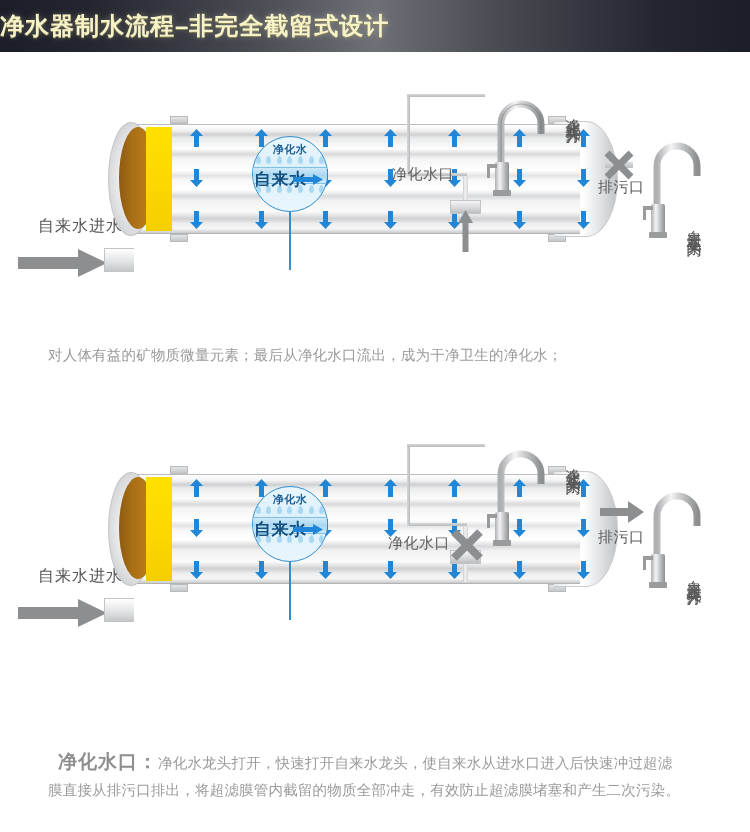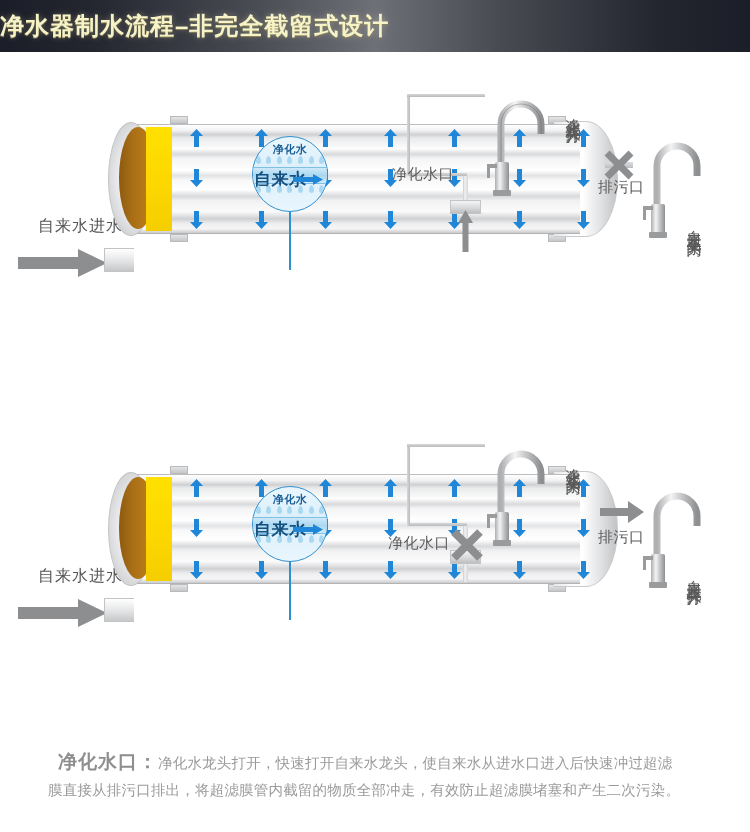--- a/index.html
+++ b/index.html
@@ -393,20 +393,21 @@
       <rect x="8" y="84" width="14" height="30" rx="2" fill="url(#chr2)"></rect>
       <rect x="0" y="86" width="10" height="4" fill="#9a9b9d"></rect>
       <rect x="0" y="86" width="3" height="14" fill="#9a9b9d"></rect>
       <rect x="6" y="112" width="18" height="6" rx="1" fill="#9a9b9d"></rect>
     </svg>
   </div>
   <div class="vlabel" style="left:687px; top:160px;">自来水龙头关闭</div>
 </div>
 
 <div class="para p1">
+  <div class="para-line">对人体有益的矿物质微量元素；最后从净化水口流出，成为干净卫生的净化水；</div>
 </div>
 
 <div class="diagram d2">
 
   <div class="inlet-label">自来水进水口</div>
   <div class="inlet-arrow">
     <svg width="90" height="30" viewBox="0 0 90 30">
       <path d="M0 9 H60 V1 L89 15 L60 29 V21 H0 Z" fill="#8d8e90"></path>
     </svg>
   </div>

